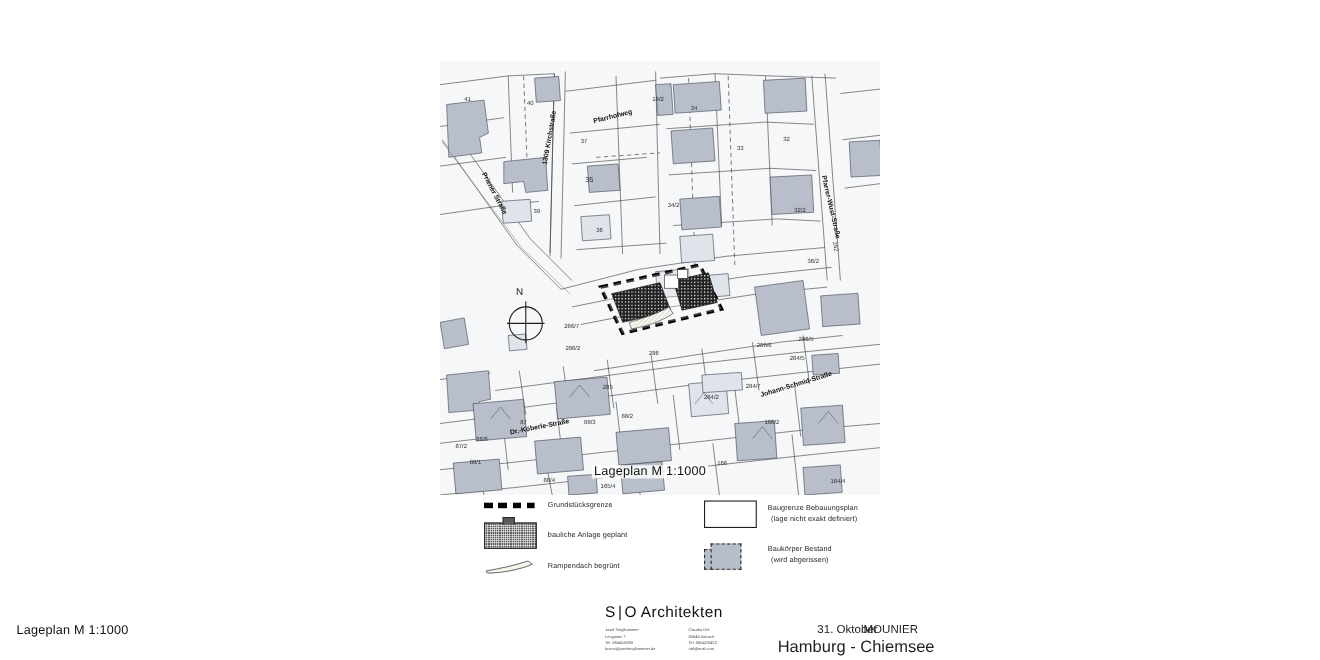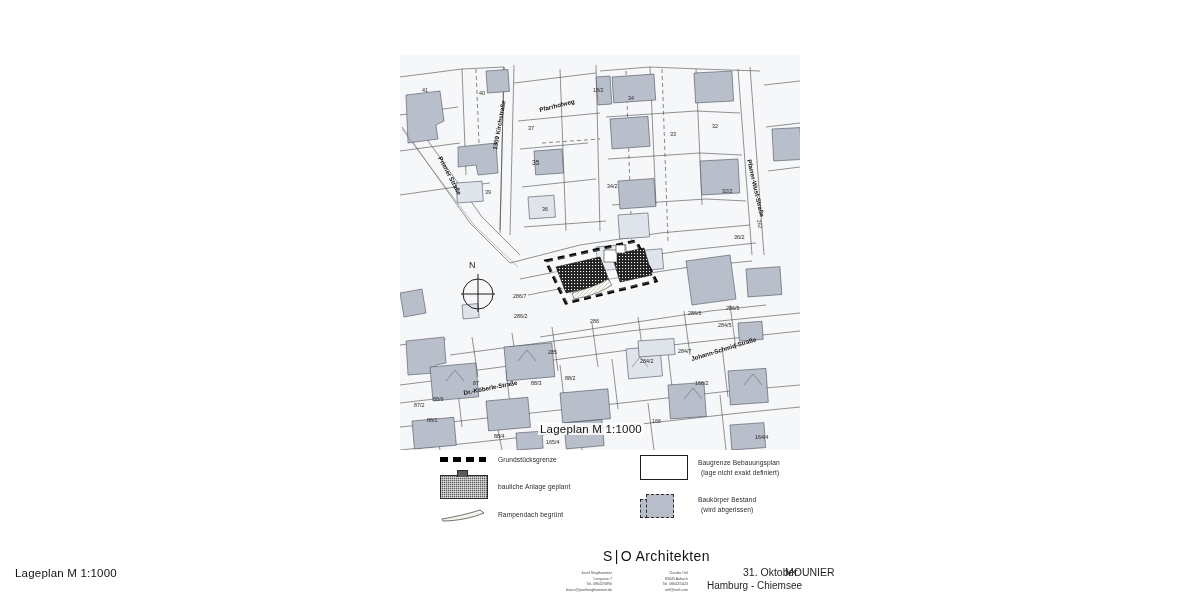--- a/index.html
+++ b/index.html
@@ -63,35 +63,35 @@
     background:#5b5b5b;}
   .sw-open{width:46px;height:23px;border:1px solid #1d1d1d;background:#fff;}
   .sw-existing{width:34px;height:22px;position:relative;}
   .sw-existing .body{position:absolute;right:0;top:0;width:26px;height:22px;background:#b7bdc9;
     border:1px dashed #2b2b2b;}
   .sw-existing .ell{position:absolute;left:0;top:5px;width:12px;height:17px;background:#b7bdc9;
     border:1px dashed #2b2b2b;border-right:none;}
   .sw-ramp{width:46px;height:13px;}
 
   
-  .arch{position:absolute;left:150px;top:498px;width:160px;text-align:right;}
+  .arch{position:absolute;left:150px;top:498px;width:160px;text-align:left;}
   .arch-name{font-size:14px;letter-spacing:.4px;color:#111;white-space:nowrap;}
   .arch-name .bar{display:inline-block;margin:0 2px;color:#111;}
   .contact{display:flex;gap:14px;margin-top:7px;}
   .contact-col{font-size:3.6px;line-height:1.55;color:#4a4a4a;width:62px;word-break:break-all;}
 
   
   .bl-scale{
     position:absolute;left:15px;top:567px;font-size:11.5px;color:#111;letter-spacing:.2px;
   }
   .br-block{position:absolute;left:707px;top:566px;width:140px;}
   .br-line1{position:relative;height:13px;margin-left:36px;}
   .br-date{position:absolute;left:0;top:0;font-size:10.5px;color:#1f1f1f;white-space:nowrap;}
   .br-client{position:absolute;left:42px;top:0;font-size:10.5px;color:#1f1f1f;white-space:nowrap;text-align:right;}
-  .br-line2{font-size:10px;color:#1f1f1f;white-space:nowrap;margin-top:1px;}
+  .br-line2{font-size:15px;color:#1f1f1f;white-space:nowrap;margin-top:1px;}
 
   
   text{font-family:"Liberation Sans",sans-serif;}
 </style>
 </head>
 <body>
 
 <div class="page">
 
   <div class="sheet">

